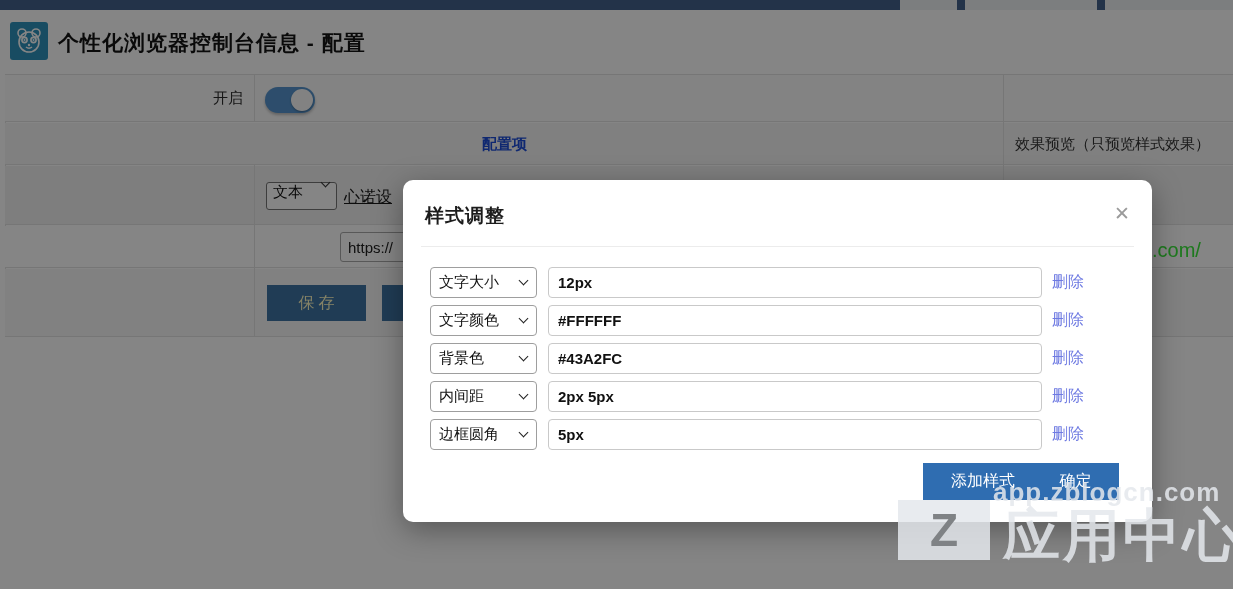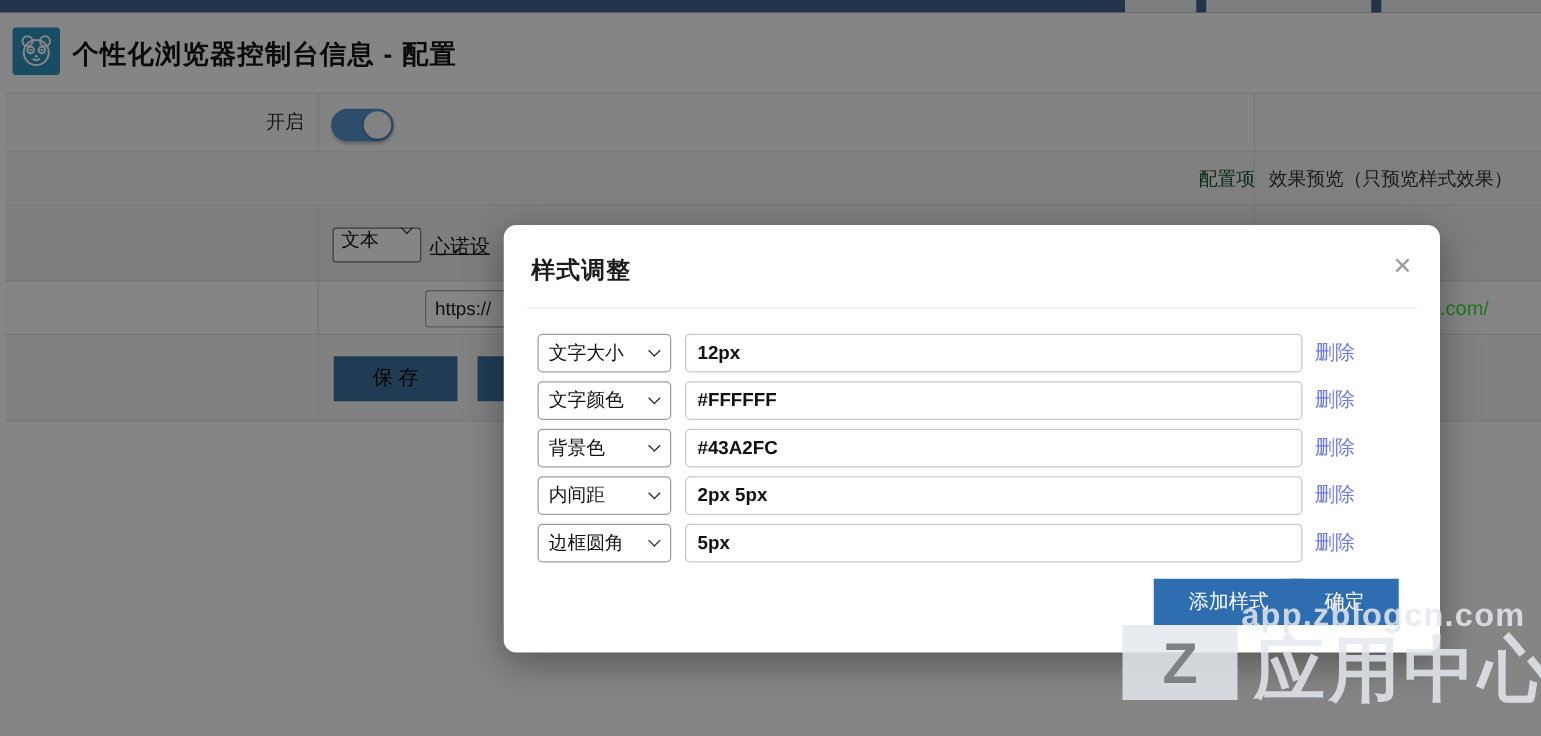--- a/index.html
+++ b/index.html
@@ -29,30 +29,30 @@
   .r5 { top:269px; height:68px; background:#f8f8f8; }
   .vdiv { position:absolute; width:1px; background:#e2e2e2; }
   .vd-a1 { left:254px; top:74px; height:48px; }
   .vd-a2 { left:254px; top:165px; height:172px; }
   .vd-b  { left:1003px; top:74px; height:263px; }
 
   .enable-label { position:absolute; left:5px; top:74px; width:238px; height:48px; line-height:48px; text-align:right; font-size:15px; color:#2b2b2b; }
   .toggle { position:absolute; left:265px; top:87px; width:50px; height:26px; border-radius:13px; background:#5695cf; box-shadow:0 2px 3px rgba(0,0,0,0.25); cursor:pointer; }
   .toggle .knob { position:absolute; right:2px; top:2px; width:22px; height:22px; border-radius:50%; background:#fafafa; box-shadow:0 1px 2px rgba(0,0,0,0.3); }
 
-  .col-config-header { position:absolute; left:5px; top:122px; width:999px; height:43px; line-height:43px; text-align:right; font-size:15px; color:#14532d; }
+  .col-config-header { position:absolute; left:5px; top:122px; width:999px; height:43px; line-height:43px; text-align:center; font-size:15px; color:#1d4ed8;font-weight:bold; }
   .col-preview-header { position:absolute; left:1015px; top:122px; height:43px; line-height:43px; font-size:15px; color:#333; }
 
   .sel-outer { position:absolute; left:266px; top:182px; width:71px; height:28px; background:#fff; border:1px solid #767676; border-radius:3px; font-size:15px; color:#111; display:flex; align-items:flex-start; padding:0 6px; cursor:pointer; }
   .chev { width:7px; height:7px; border-right:1.6px solid #333; border-bottom:1.6px solid #333; transform:rotate(45deg); margin:-4px 1px 0 auto; }
   .type-text { position:absolute; left:344px; top:187px; font-size:16px; color:#1a1a1a;text-decoration:underline; }
   .url-input { position:absolute; left:340px; top:232px; width:520px; height:30px; background:#fff; border:1px solid #a9a9a9; border-radius:3px; font-size:15px; color:#222; padding-left:7px; font-family:"Liberation Sans",sans-serif; }
-  .preview-link { position:absolute; left:1152px; top:239px; font-size:16px; color:#3ae83a; cursor:pointer; }
+  .preview-link { position:absolute; left:1152px; top:239px; font-size:20px; color:#3ae83a; cursor:pointer; }
 
-  .save-btn { position:absolute; left:267px; top:285px; width:99px; height:36px; background:#3f74a3; color:#000000; font-size:16px; border:none; text-align:center; line-height:36px; cursor:pointer; font-family:Liberation Sans, sans-serif; }
+  .save-btn { position:absolute; left:267px; top:285px; width:99px; height:36px; background:#3f74a3; color:#fef9c3; font-size:16px; border:none; text-align:center; line-height:36px; cursor:pointer; font-family:Liberation Serif, serif; }
   .btn2 { position:absolute; left:382px; top:285px; width:90px; height:36px; background:#3f74a3; border:none; cursor:pointer; }
 
   
   .dim { position:absolute; left:0; top:0; width:1233px; height:589px; background:rgba(0,0,0,0.48); z-index:5; }
 
   
   .modal { position:absolute; left:403px; top:180px; width:749px; height:342px; background:#fff; border-radius:10px; box-shadow:0 8px 30px rgba(0,0,0,0.35); z-index:10; }
   .modal-title { position:absolute; left:22px; top:23px; font-size:19px; font-weight:bold; color:#1c1c1c; letter-spacing:1px; }
   .modal-close { position:absolute; right:22px; top:24px; font-size:19px; color:#9b9b9b; line-height:1; cursor:pointer; }
   .modal-divider { position:absolute; left:18px; right:18px; top:66px; height:1px; background:#ececec; }

